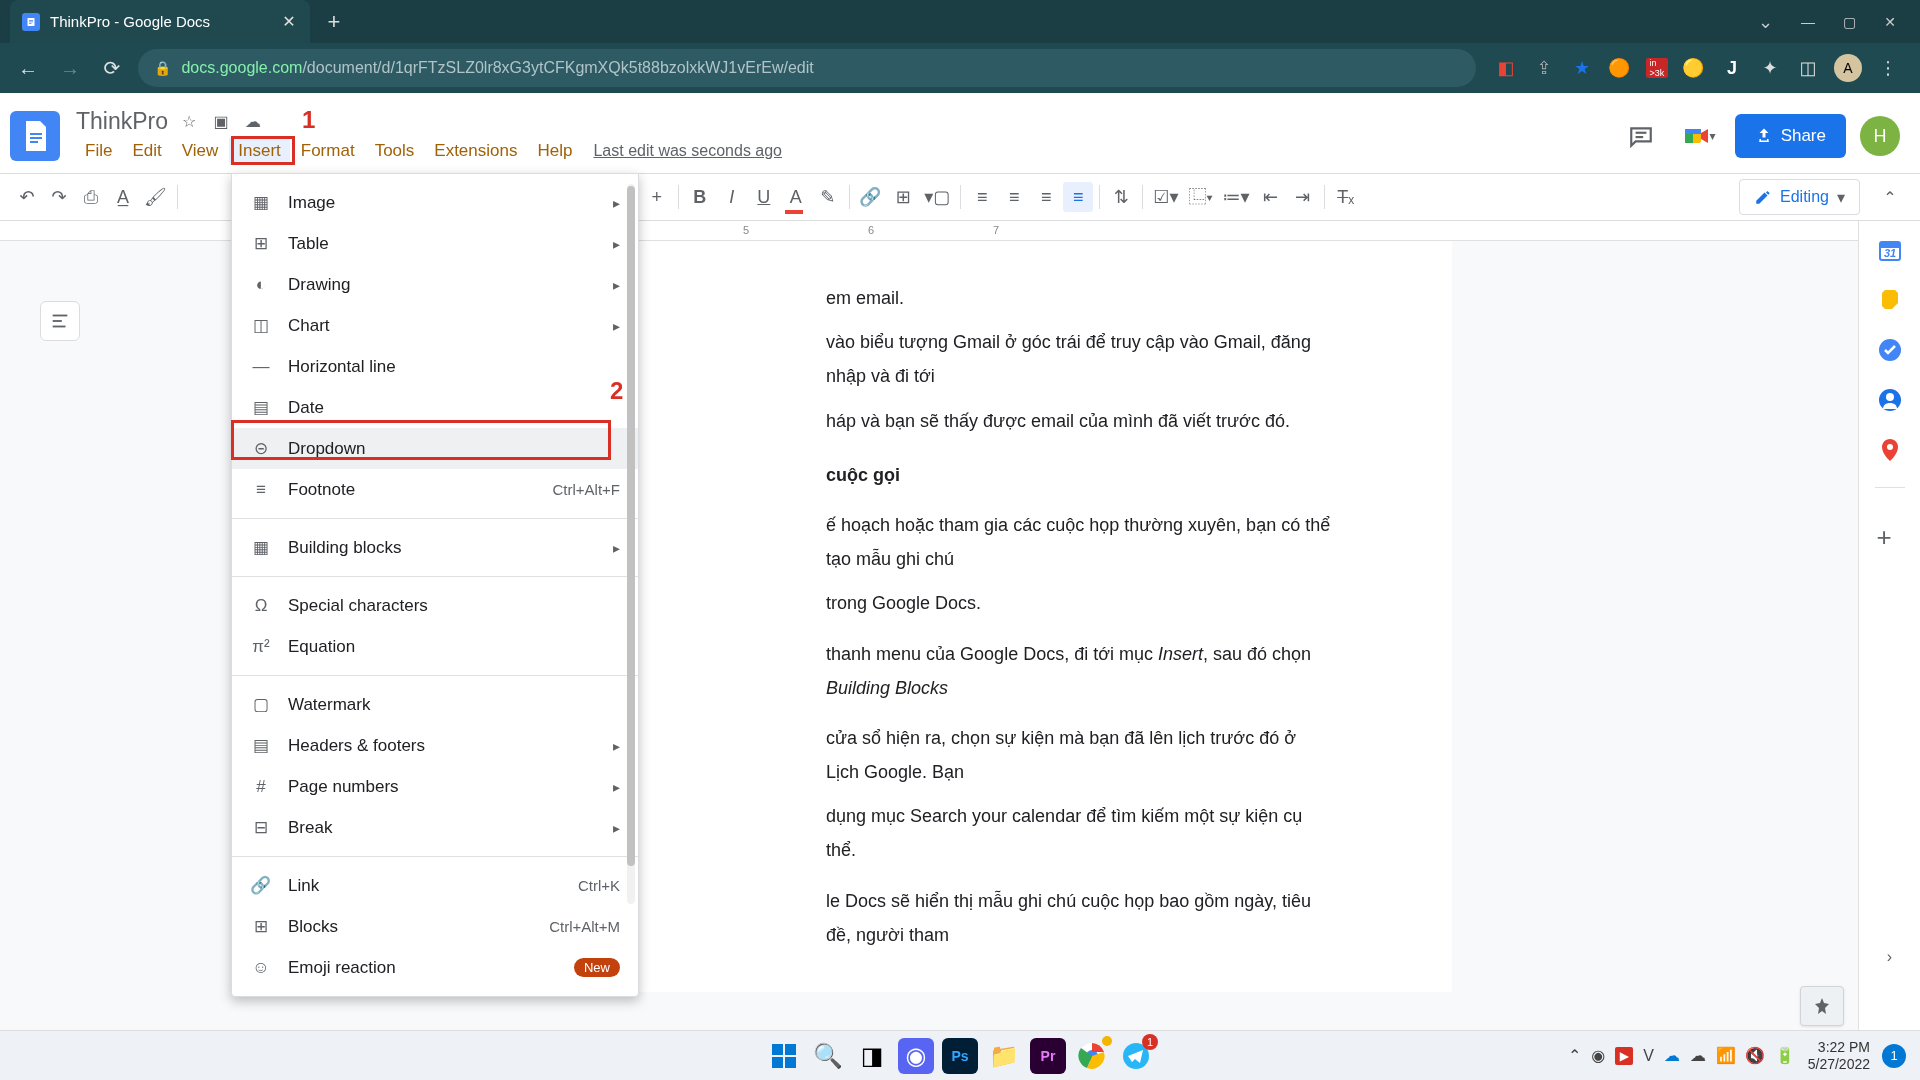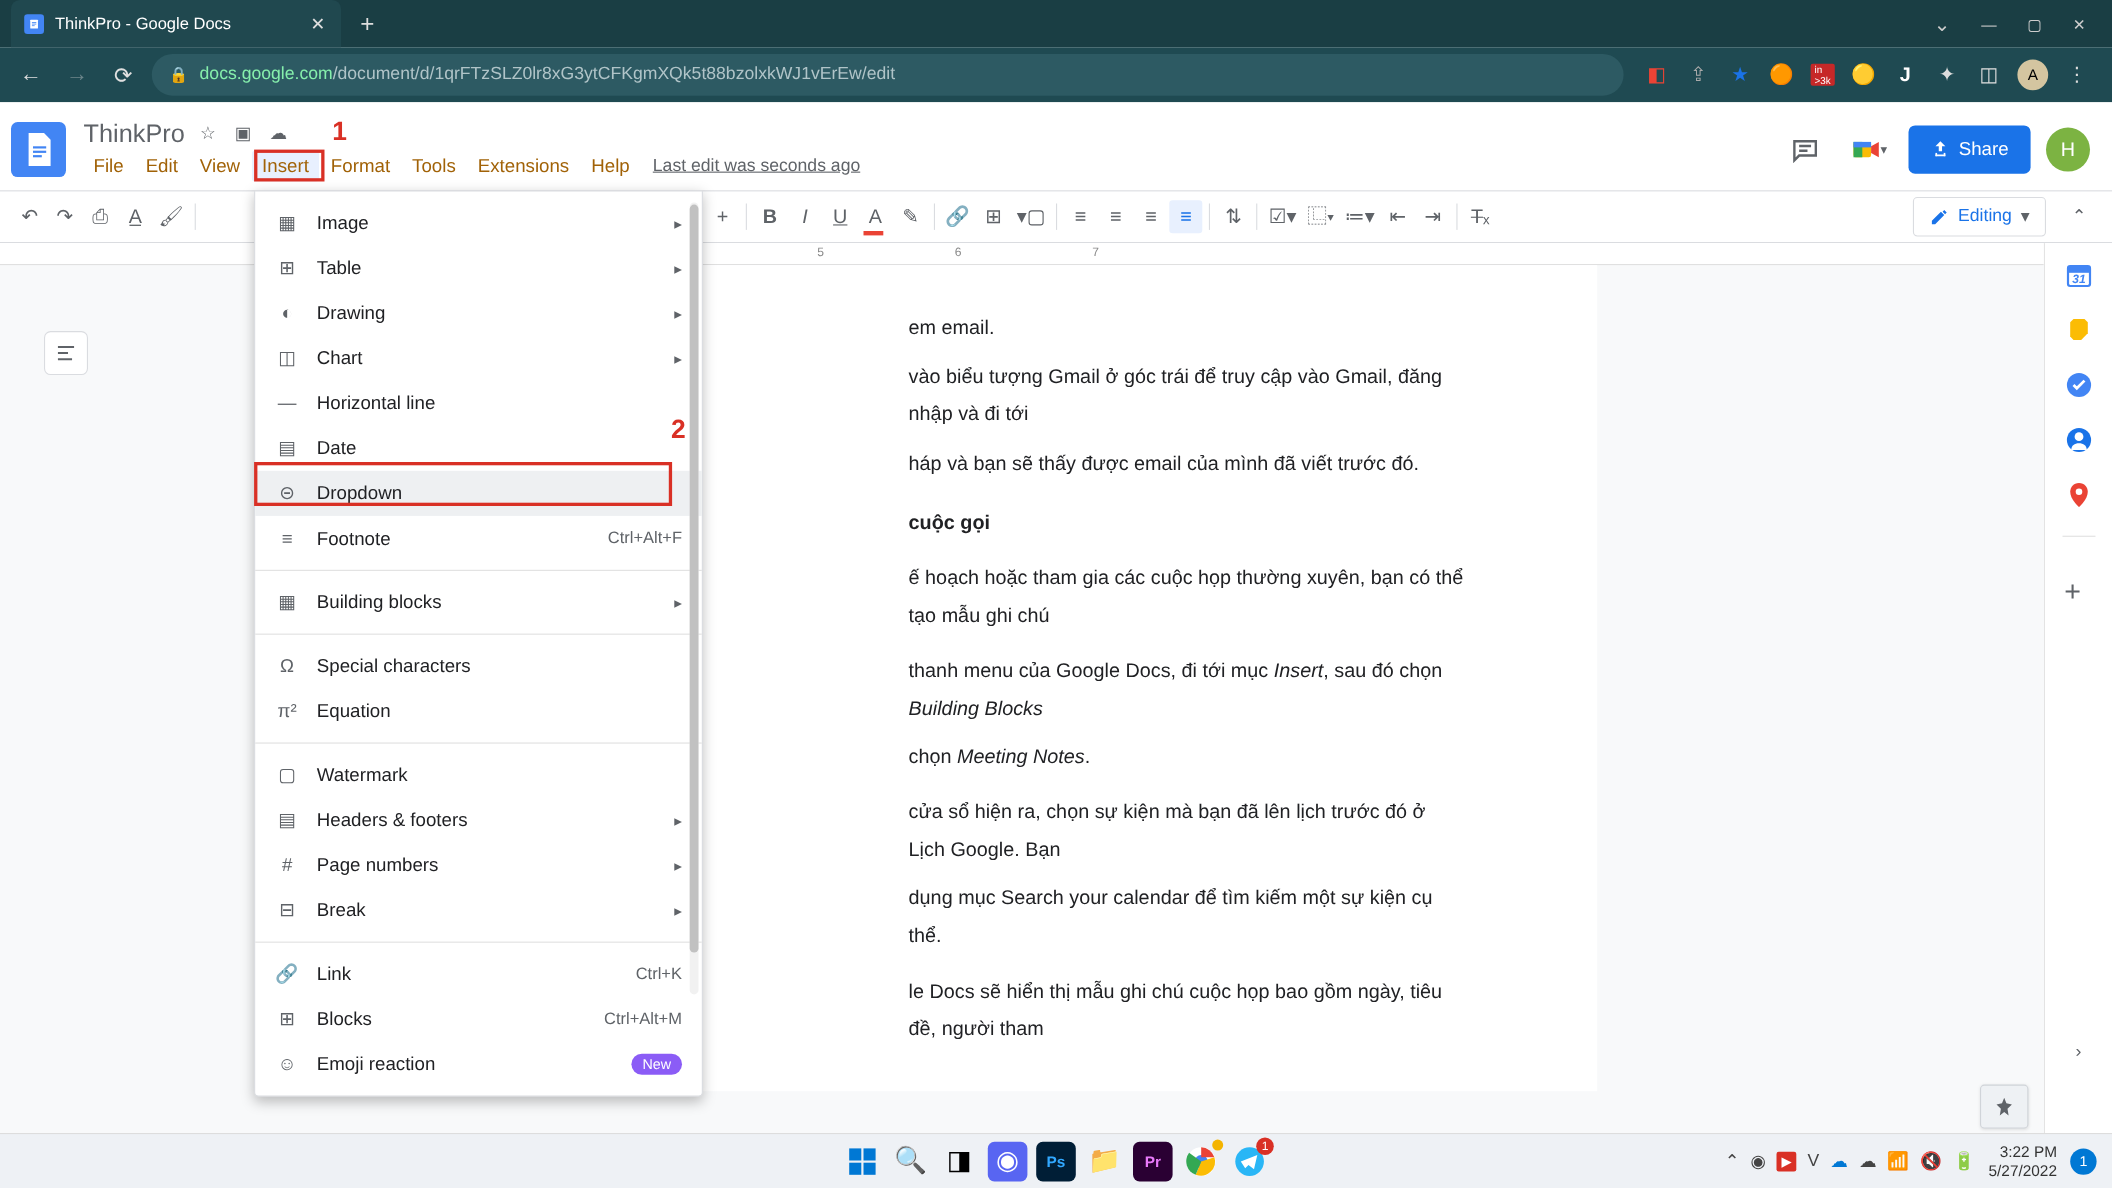--- a/index.html
+++ b/index.html
@@ -76,21 +76,21 @@
 .side-arrow { margin-top: auto; margin-bottom: 60px; width: 26px; height: 26px; color: #5f6368; display: flex; align-items: center; justify-content: center; cursor: pointer; }
 
 
 .insert-menu { position: absolute; left: 231px; top: 173px; width: 408px; background: #fff; border: 1px solid #dadce0; border-radius: 0 0 4px 4px; box-shadow: 0 4px 12px rgba(0,0,0,0.25); z-index: 50; padding: 8px 0; }
 .menu-row { display: flex; align-items: center; height: 41px; padding: 0 18px; gap: 16px; cursor: pointer; font-size: 17px; color: #202124; }
 .menu-row.hover { background: #eef0f2; }
 .menu-row .m-icon { width: 22px; height: 22px; color: #5f6368; display: flex; align-items: center; justify-content: center; }
 .menu-row .m-label { flex: 1; }
 .menu-row .m-arrow { color: #5f6368; font-size: 14px; }
 .menu-row .m-shortcut { color: #5f6368; font-size: 15px; }
-.menu-row .m-badge { background: #8b5cf6; color: #fff; padding: 2px 10px; border-radius: 10px; font-size: 13px; font-weight: 500; }
+.menu-row .m-badge { background: #c2410c; color: #fff; padding: 2px 10px; border-radius: 10px; font-size: 13px; font-weight: 500; }
 .menu-sep { height: 1px; background: #e0e0e0; margin: 8px 0; }
 .menu-scrollbar { position: absolute; right: 3px; top: 10px; width: 8px; height: 720px; background: #f1f1f1; border-radius: 4px; }
 .menu-scrollbar-thumb { width: 8px; height: 680px; background: #c1c1c1; border-radius: 4px; margin-top: 2px; }
 
 
 .explore-btn { position: absolute; right: 76px; bottom: 54px; width: 44px; height: 40px; background: #eef1f4; border: 1px solid #d0d4d9; border-radius: 4px; display: flex; align-items: center; justify-content: center; cursor: pointer; box-shadow: 0 1px 3px rgba(0,0,0,0.1); }
 .explore-btn svg { width: 20px; height: 20px; }
 
 
 .taskbar { position: absolute; bottom: 0; left: 0; right: 0; height: 50px; background: #eef1f5; display: flex; align-items: center; border-top: 1px solid #ddd; }
@@ -272,22 +272,22 @@
           <line x1="4" y1="12" x2="14" y2="12"></line>
           <line x1="4" y1="18" x2="18" y2="18"></line>
         </svg>
     </div>
     <div class="page">
       <p style="margin-left:300px">em email.</p>
       <p style="margin-left:300px"> vào biểu tượng Gmail ở góc trái để truy cập vào Gmail, đăng nhập và đi tới</p>
       <p style="margin-left:300px">háp và bạn sẽ thấy được email của mình đã viết trước đó.</p>
       <p class="bold" style="margin-left:300px;margin-top:20px"> cuộc gọi</p>
       <p style="margin-left:300px;margin-top:16px">ế hoạch hoặc tham gia các cuộc họp thường xuyên, bạn có thể tạo mẫu ghi chú</p>
+      <p style="margin-left:300px"> trong Google Docs.</p>
       <p style="margin-left:300px;margin-top:16px"><span>thanh menu của Google Docs, đi tới mục </span><span class="italic">Insert</span><span>, sau đó chọn </span><span class="italic">Building Blocks</span></p>
-      <p style="margin-left:300px"><span> chọn </span><span class="italic">Meeting Notes</span><span>.</span></p>
       <p style="margin-left:300px;margin-top:16px">cửa sổ hiện ra, chọn sự kiện mà bạn đã lên lịch trước đó ở Lịch Google. Bạn</p>
       <p style="margin-left:300px"> dụng mục Search your calendar để tìm kiếm một sự kiện cụ thể.</p>
       <p style="margin-left:300px;margin-top:16px">le Docs sẽ hiển thị mẫu ghi chú cuộc họp bao gồm ngày, tiêu đề, người tham</p>
 
     </div>
   </div>
   <div class="side-panel">
     <div class="side-icon">
         <svg viewBox="0 0 26 26">
           <rect x="3" y="5" width="20" height="18" rx="2" fill="#fff" stroke="#4285f4" stroke-width="2"></rect>

